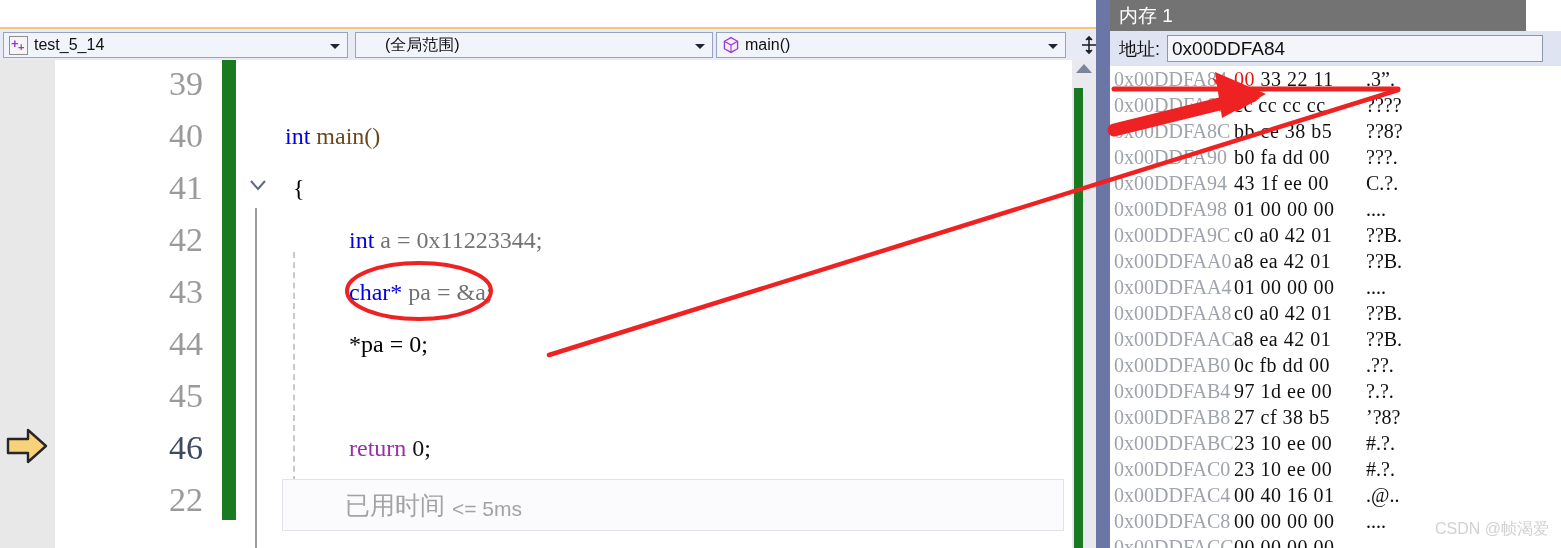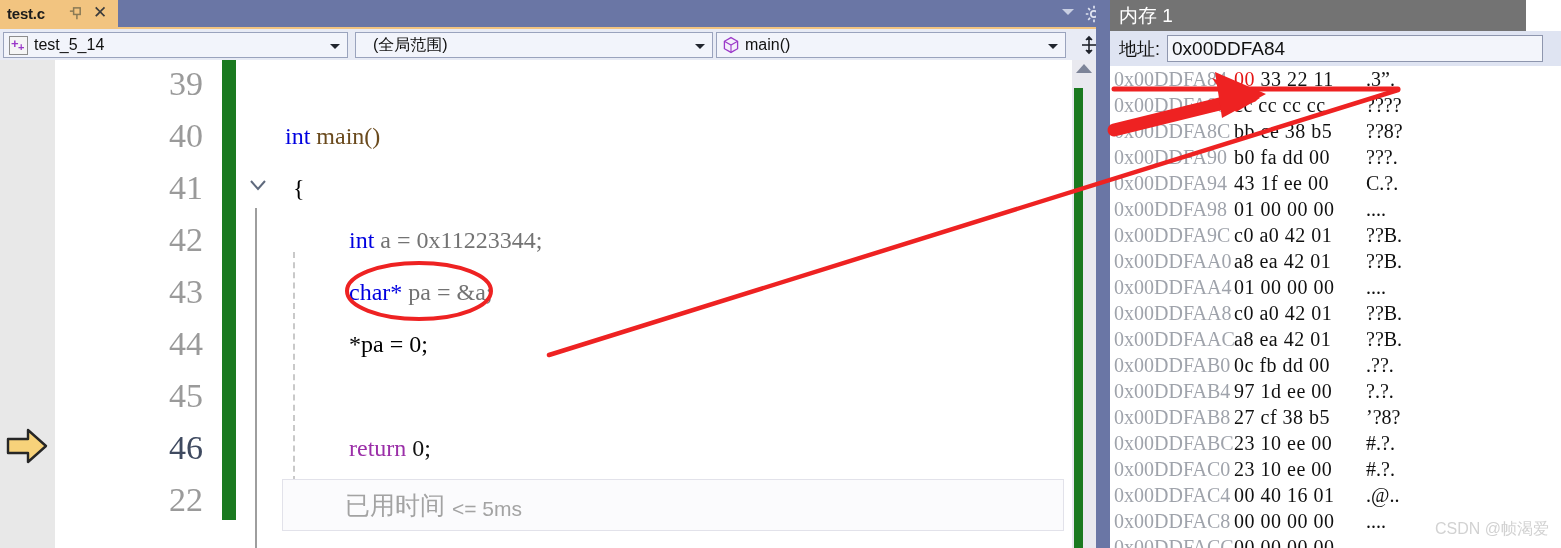--- a/index.html
+++ b/index.html
@@ -295,47 +295,29 @@
     font-family: "Liberation Sans", sans-serif;
   }
 </style>
 </head>
 <body>
 
 <div id="root">
 
   <div id="editor-pane">
 
-    <div id="tab-strip">
-      <div id="tab-testc">
-        <span class="tab-label">test.c</span>
-        <svg class="tab-pin" viewBox="0 0 16 16">
-          <rect x="6" y="2" width="7" height="7" fill="none" stroke="#8a7a55" stroke-width="1.6"></rect>
-          <line x1="2" y1="5.5" x2="6" y2="5.5" stroke="#8a7a55" stroke-width="1.6"></line>
-          <line x1="9.5" y1="9" x2="9.5" y2="14" stroke="#8a7a55" stroke-width="1.6"></line>
-        </svg>
-        <span class="tab-close">✕</span>
-      </div>
-      <div id="tabstrip-chevron"></div>
-      <svg id="tabstrip-gear" viewBox="0 0 20 20">
-        <g fill="none" stroke="#dfe3f0" stroke-width="1.7">
-          <circle cx="10" cy="10" r="3.2"></circle>
-          <path d="M10 1.8v2.6M10 15.6v2.6M1.8 10h2.6M15.6 10h2.6M4.2 4.2l1.9 1.9M13.9 13.9l1.9 1.9M15.8 4.2l-1.9 1.9M6.1 13.9l-1.9 1.9"></path>
-        </g>
-      </svg>
-    </div>
 
     <div id="nav-bar">
       <div class="combo" id="combo-project">
         <span class="icon-cpp"></span>
         <span class="combo-text">test_5_14</span>
         <span class="combo-arrow"></span>
       </div>
       <div class="combo" id="combo-scope">
-        <span class="combo-text" style="margin-left:12px">(全局范围)</span>
+        <span class="combo-text" style="margin-left:24px">(全局范围)</span>
         <span class="combo-arrow"></span>
       </div>
       <div class="combo" id="combo-func">
         <svg class="icon-cube" viewBox="0 0 18 18">
           <path d="M9 1.6 L15.6 5.3 L15.6 12.7 L9 16.4 L2.4 12.7 L2.4 5.3 Z" fill="#f4eefb" stroke="#9b39c9" stroke-width="1.3"></path>
           <path d="M2.4 5.3 L9 9 L15.6 5.3 M9 9 L9 16.4" fill="none" stroke="#9b39c9" stroke-width="1.1"></path>
         </svg>
         <span class="combo-text">main()</span>
         <span class="combo-arrow"></span>
       </div>

